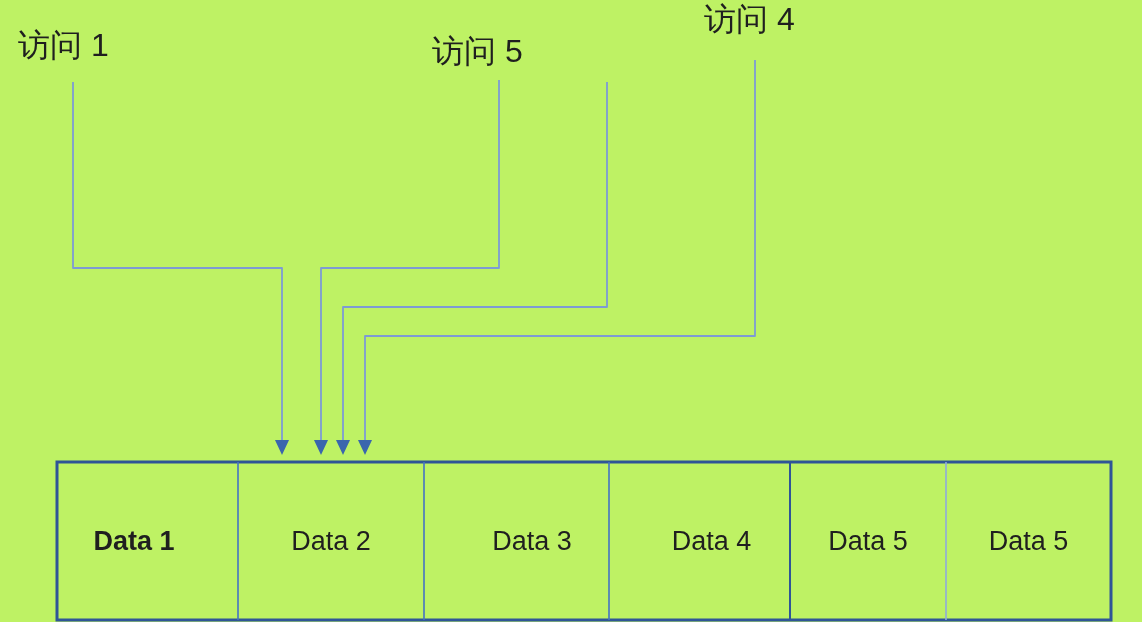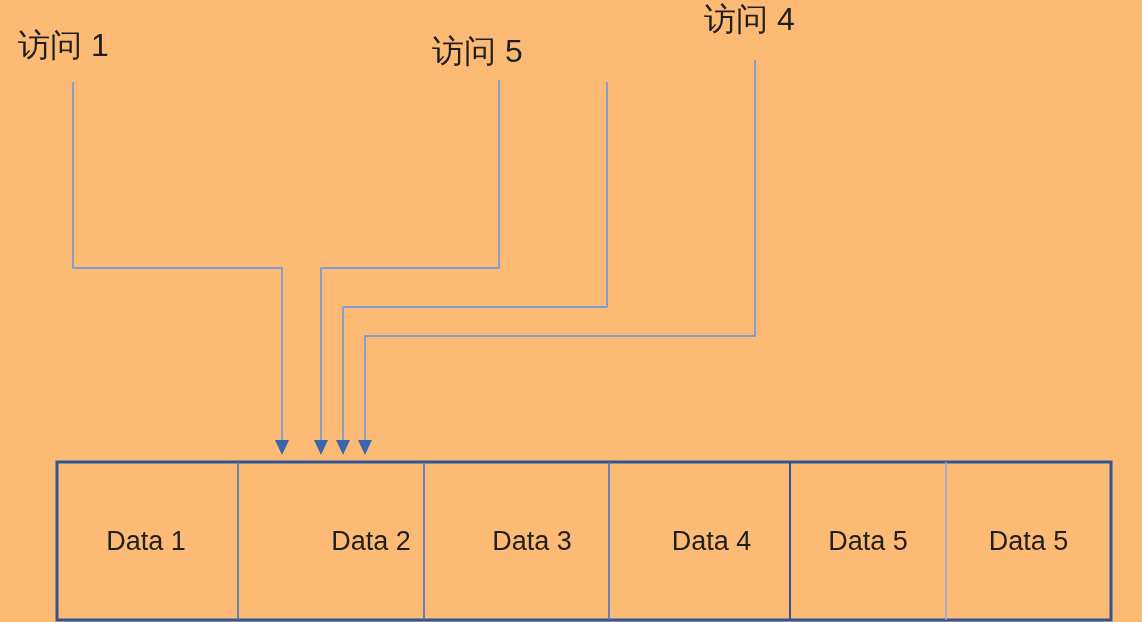--- a/index.html
+++ b/index.html
@@ -1,19 +1,19 @@
 <!DOCTYPE html>
 <html style="--text: #1f1f1f; --connector: #7d9bd4; --arrow: #3a66ad; --box_border: #2f5597; --divider: #4472c4; --divider_light: #8faadc;"><head>
 <meta charset="utf-8">
 <style>
   html,body{margin:0;padding:0;background:#ffffff;}
   .stage{
     position:relative;
     width:1142px;height:622px;
-    background:#fdba74;
+    background:#bef264;
     font-family:"Liberation Sans","DejaVu Sans",sans-serif;
     overflow:hidden;
   }
   .layer{position:absolute;left:0;top:0;width:1142px;height:622px;}
   .access-label{
     position:absolute;
     font-size:32px;
     line-height:1.1;
     color:var(--text,#1f1f1f);
     white-space:nowrap;
@@ -64,20 +64,20 @@
     <line class="divider" x1="424" y1="462" x2="424" y2="620"></line>
     <line class="divider" x1="609" y1="462" x2="609" y2="620"></line>
     <line class="divider-dark" x1="790" y1="462" x2="790" y2="620"></line>
     <line class="divider-light" x1="946" y1="462" x2="946" y2="620"></line>
   </svg>
 
   <div class="access-label" style="left:18px;top:28px;">访问 1</div>
   <div class="access-label" style="left:432px;top:34px;">访问 5</div>
   <div class="access-label" style="left:704px;top:2px;">访问 4</div>
 
-  <div class="cell-label" style="left:69px;width:154px;">Data 1</div>
-  <div class="cell-label" style="left:238px;width:186px;margin-left:40px;">Data 2</div>
+  <div class="cell-label" style="left:57px;width:154px;font-weight:bold;">Data 1</div>
+  <div class="cell-label" style="left:238px;width:186px;">Data 2</div>
   <div class="cell-label" style="left:424px;width:216px;">Data 3</div>
   <div class="cell-label" style="left:609px;width:181px;padding-left:12px;">Data 4</div>
   <div class="cell-label" style="left:790px;width:156px;">Data 5</div>
   <div class="cell-label" style="left:946px;width:165px;">Data 5</div>
 
 </div>
 
 </body></html>

